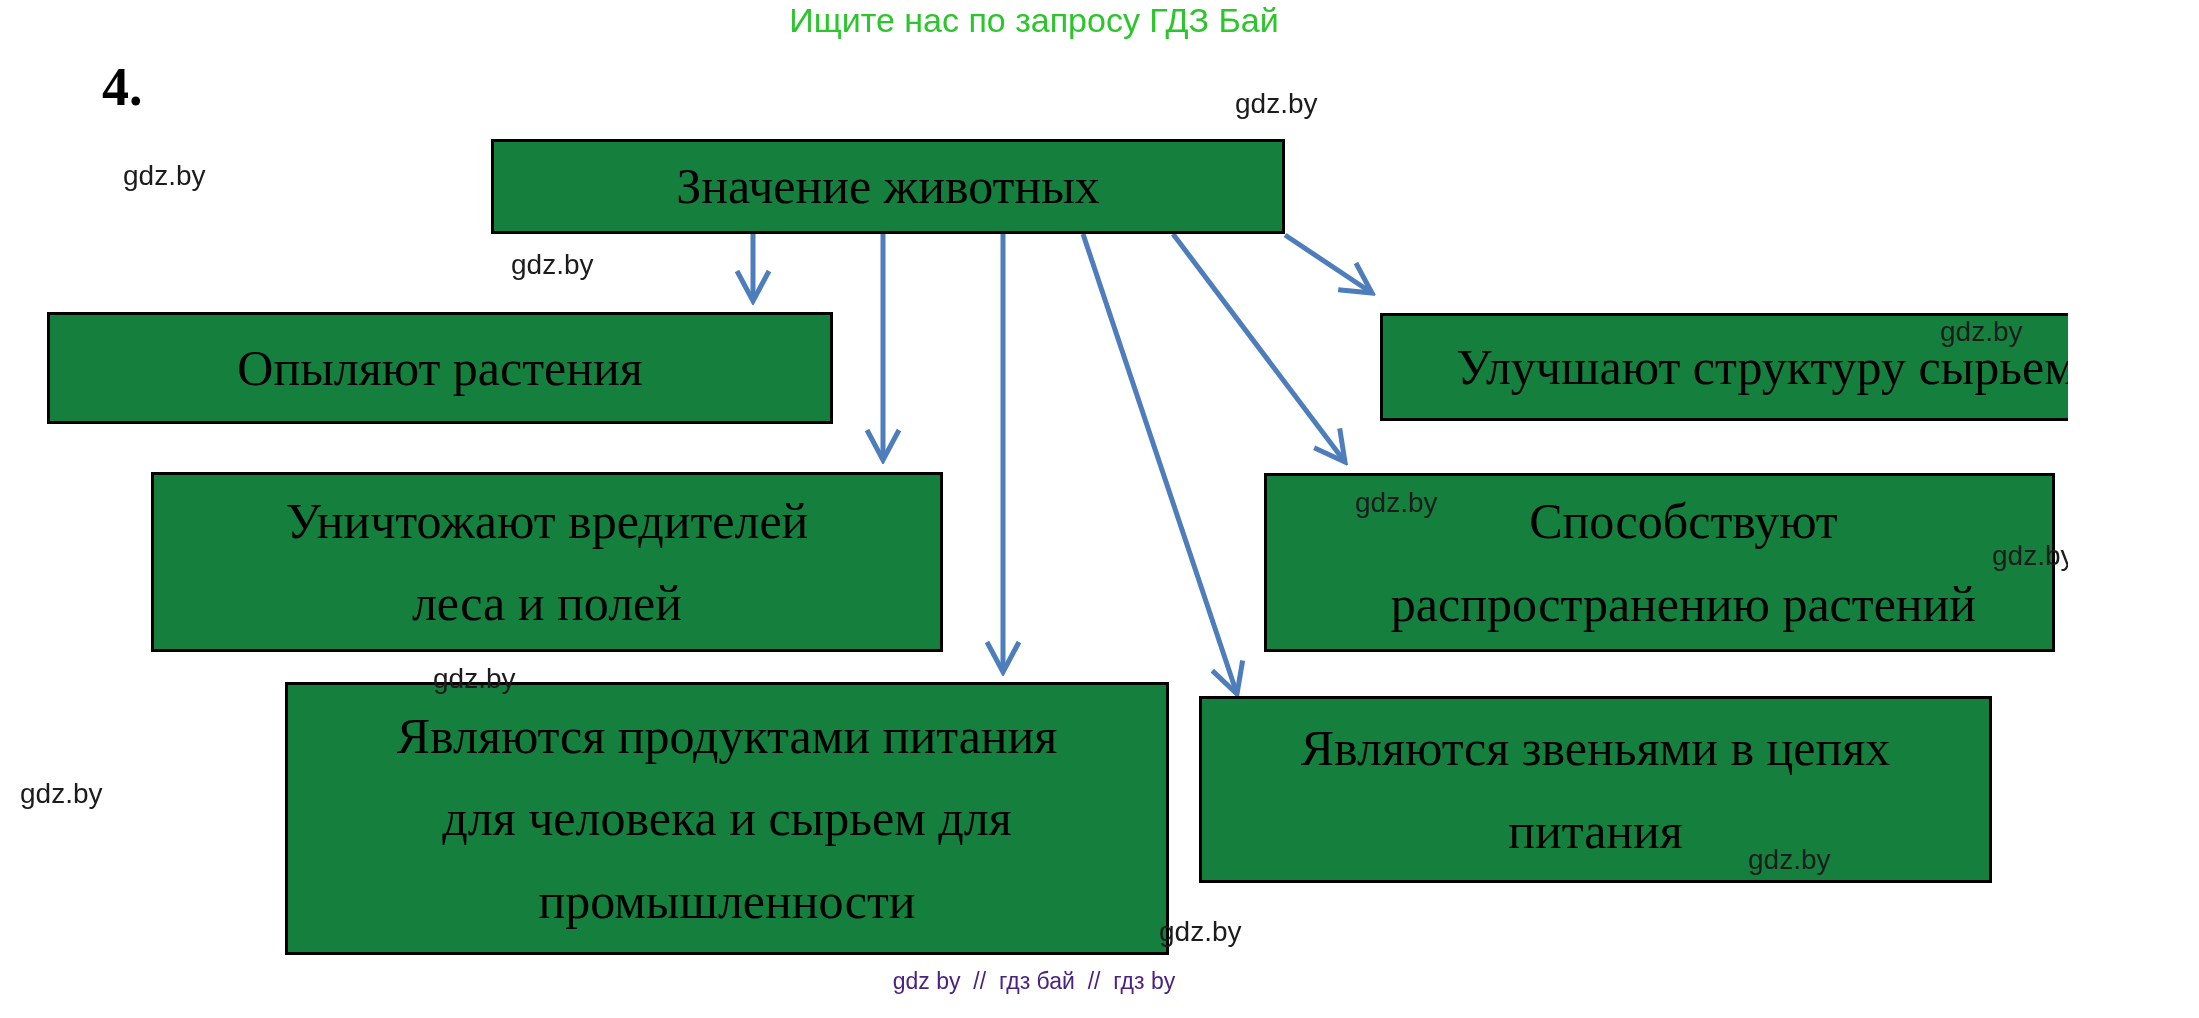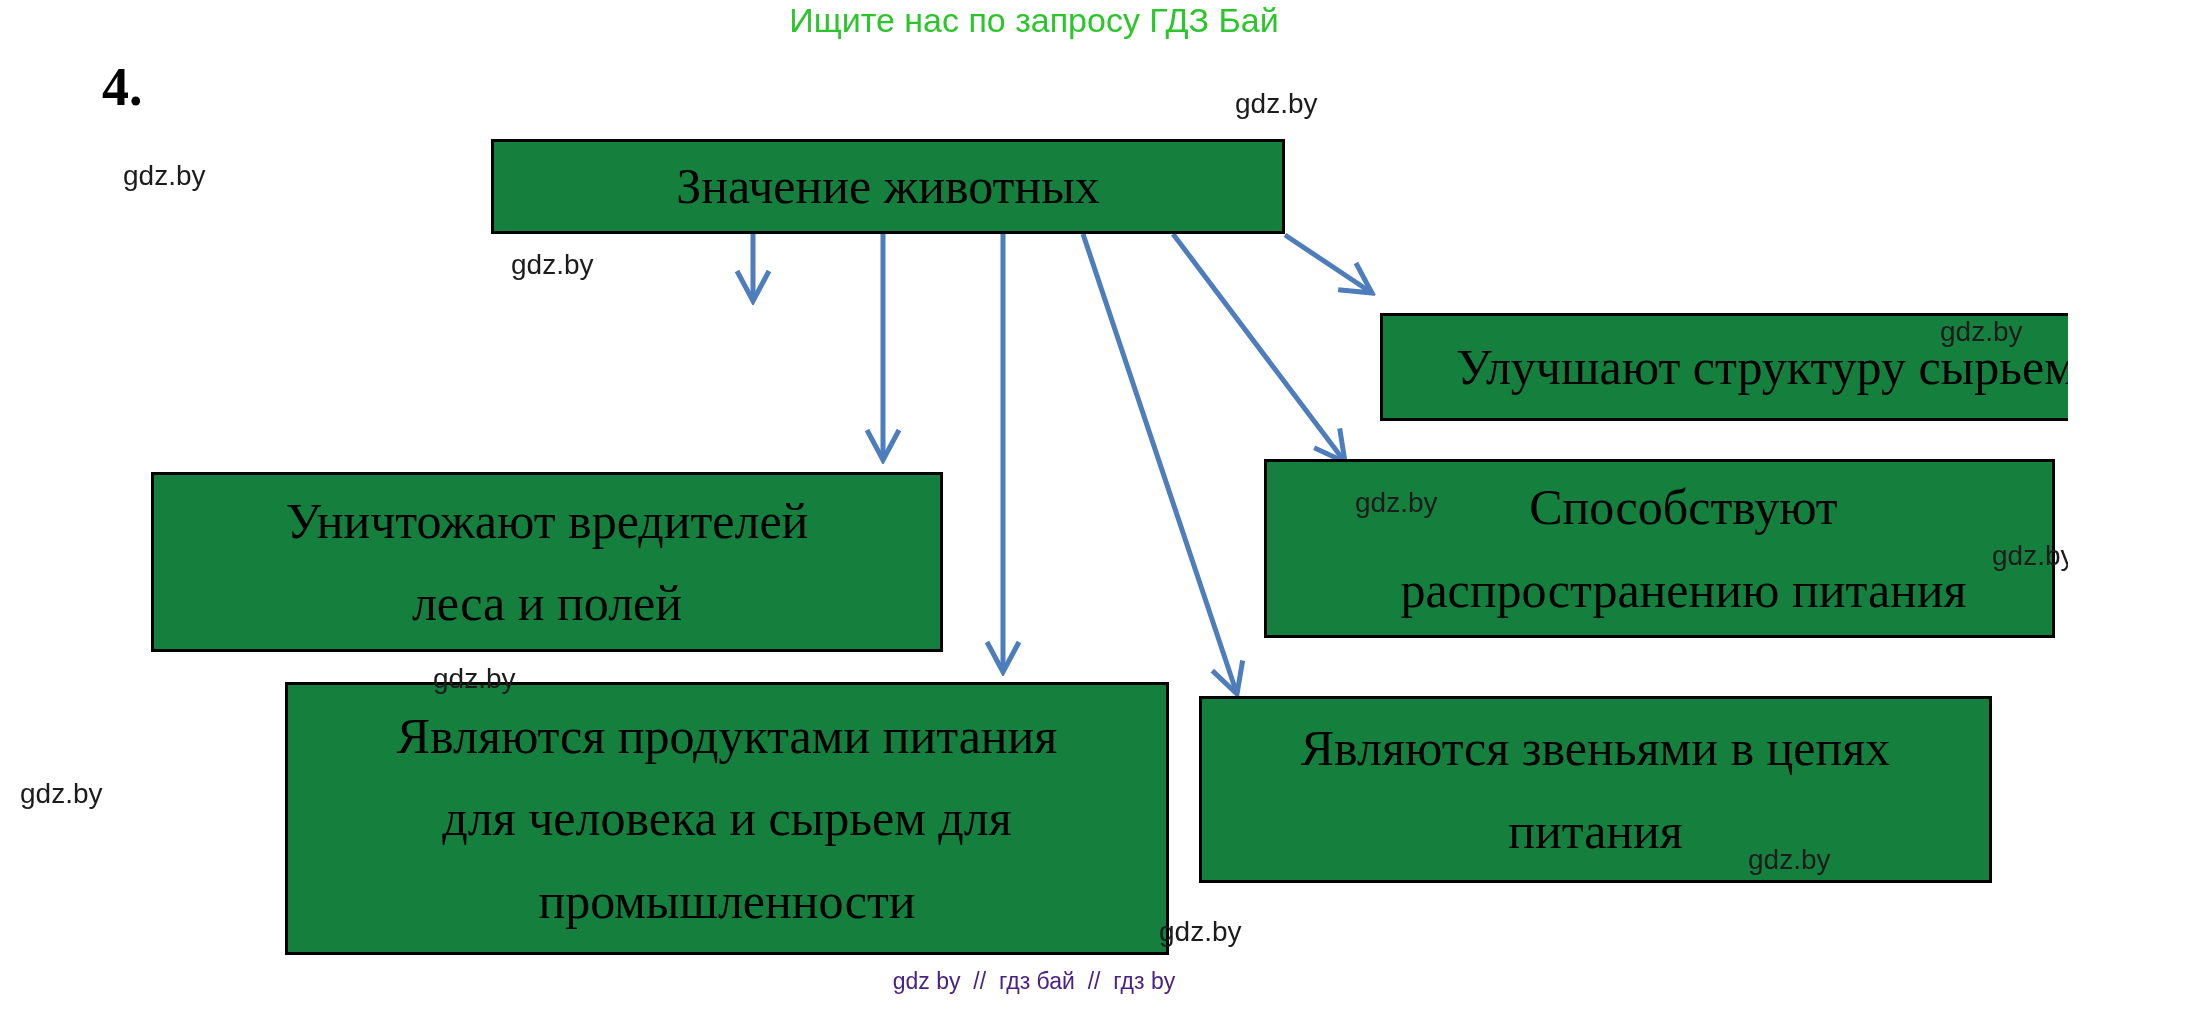--- a/index.html
+++ b/index.html
@@ -56,21 +56,21 @@
     align-items: center;
     text-align: center;
     font-size: 50px;
     line-height: 1.65;
   }
   .node .line { display: block; white-space: nowrap; }
   .node-title    { left: 491px;  top: 139px; width: 794px; height: 95px;  }
   .node-pollinate{ left: 47px;   top: 312px; width: 786px; height: 112px; }
   .node-soil     { left: 1380px; top: 313px; width: 772px; height: 108px; }
   .node-pests    { left: 151px;  top: 472px; width: 792px; height: 180px; }
-  .node-spread   { left: 1264px; top: 459px; width: 791px; height: 179px; padding-left: 48px; }
+  .node-spread   { left: 1264px; top: 473px; width: 791px; height: 179px; padding-left: 48px; }
   .node-food     { left: 285px;  top: 682px; width: 884px; height: 273px; }
   .node-chain    { left: 1199px; top: 696px; width: 793px; height: 187px; }
   .wm {
     position: absolute;
     font-family: "Liberation Sans", sans-serif;
     font-size: 28px;
     color: #1c1c1c;
     white-space: nowrap;
   }
   .footer {
@@ -104,33 +104,36 @@
     <line x1="1003" y1="234" x2="1003" y2="672" marker-end="url(#openArrow)"></line>
     <line x1="1083" y1="234" x2="1237" y2="694" marker-end="url(#openArrow)"></line>
     <line x1="1173" y1="234" x2="1345" y2="462" marker-end="url(#openArrow)"></line>
     <line x1="1285" y1="235" x2="1372" y2="293" marker-end="url(#openArrow)"></line>
   </svg>
 
   <div class="node node-title">
     <span class="line">Значение животных</span>
   </div>
 
+  <div class="node node-pollinate">
+    <span class="line">Опыляют растения</span>
+  </div>
 
   <div class="node node-soil">
     <span class="line">Улучшают структуру сырьем</span>
   </div>
 
   <div class="node node-pests">
     <span class="line">Уничтожают вредителей</span>
     <span class="line">леса и полей</span>
   </div>
 
   <div class="node node-spread">
     <span class="line">Способствуют</span>
-    <span class="line">распространению питания</span>
+    <span class="line">распространению растений</span>
   </div>
 
   <div class="node node-food">
     <span class="line">Являются продуктами питания</span>
     <span class="line">для человека и сырьем для</span>
     <span class="line">промышленности</span>
   </div>
 
   <div class="node node-chain">
     <span class="line">Являются звеньями в цепях</span>

